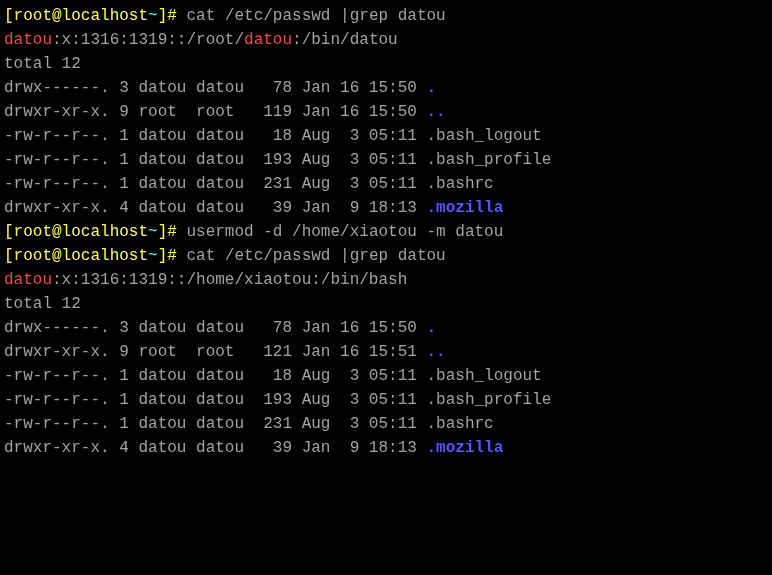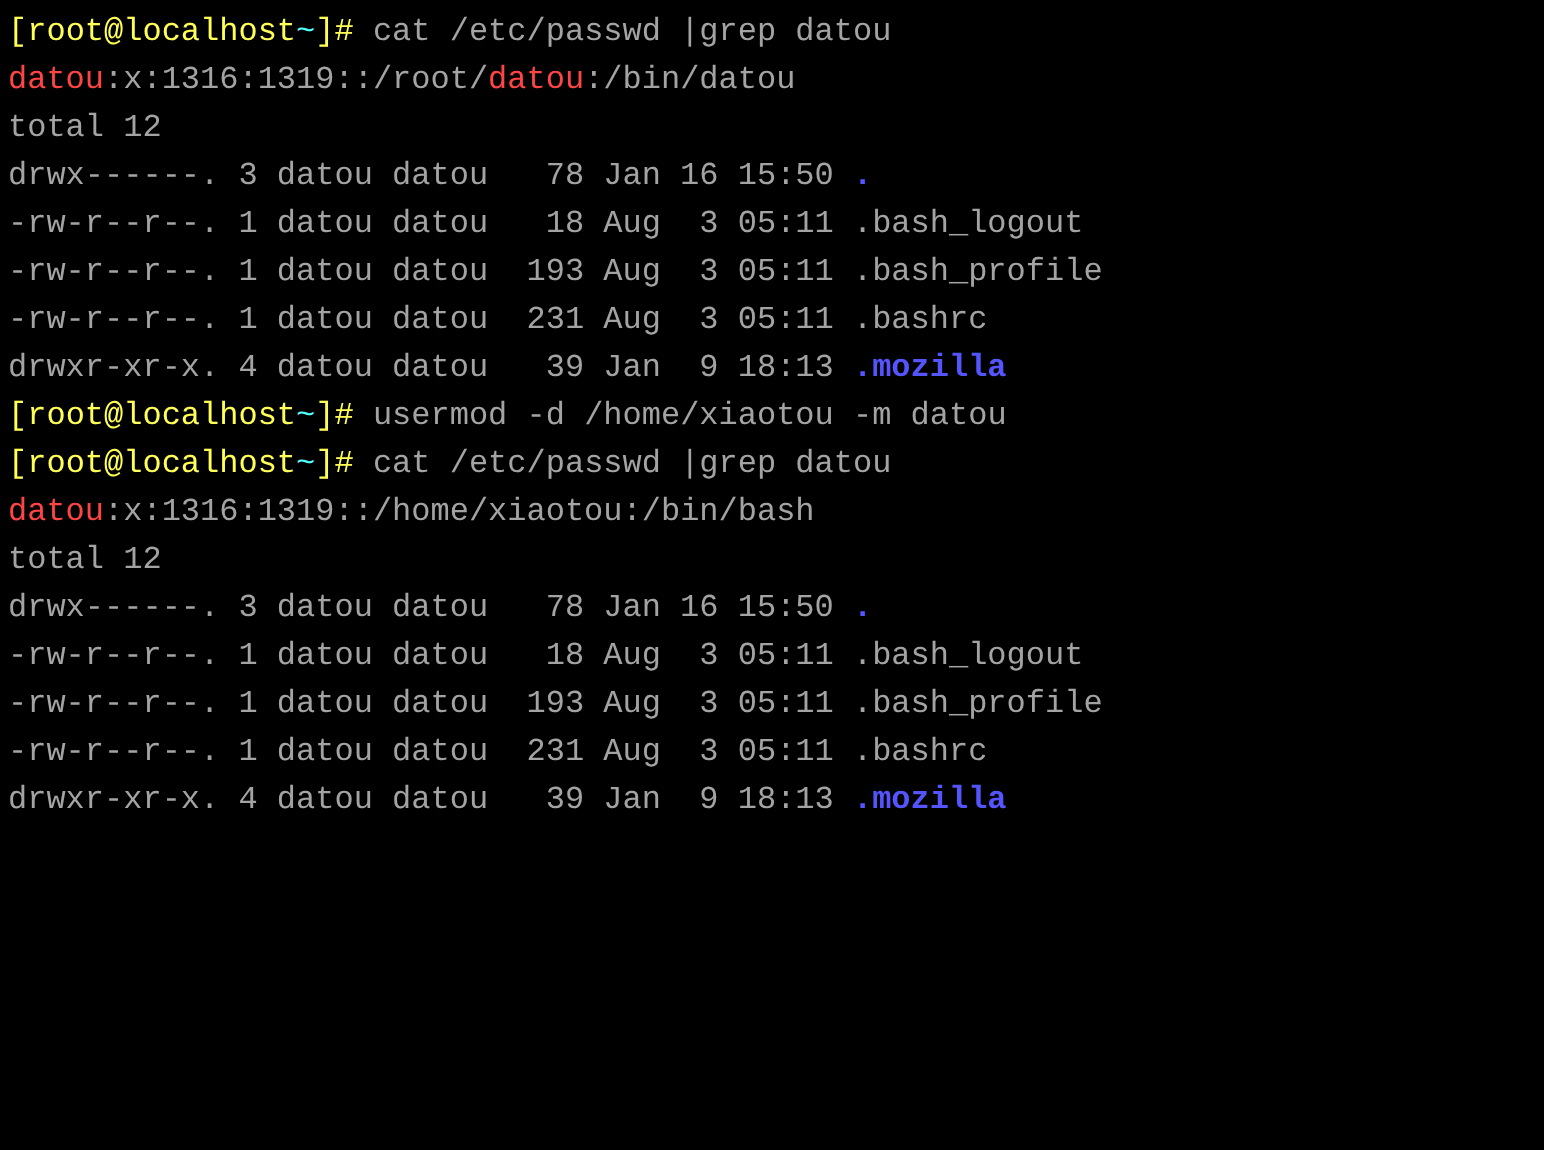--- a/index.html
+++ b/index.html
@@ -43,37 +43,39 @@
 
 <div class="line"><span class="yellow">[</span><span class="yellow">root@localhost</span><span class="cyan">~</span><span class="yellow">]#</span><span class="white"> cat /etc/passwd |grep datou</span></div>
 
 <div class="line"><span class="red">datou</span><span class="white">:x:1316:1319::/root/</span><span class="red">datou</span><span class="white">:/bin/datou</span></div>
 
 
 <div class="line white">total 12</div>
 
 <div id="ls1-container">
       <div class="line"><span class="white">drwx------. 3 datou datou   78 Jan 16 15:50 </span><span class="blue">.</span></div>
+      <div class="line"><span class="white">drwxr-xr-x. 9 root  root   119 Jan 16 15:50 </span><span class="blue">..</span></div>
       <div class="line"><span class="white">-rw-r--r--. 1 datou datou   18 Aug  3 05:11 </span><span class="white">.bash_logout</span></div>
       <div class="line"><span class="white">-rw-r--r--. 1 datou datou  193 Aug  3 05:11 </span><span class="white">.bash_profile</span></div>
       <div class="line"><span class="white">-rw-r--r--. 1 datou datou  231 Aug  3 05:11 </span><span class="white">.bashrc</span></div>
       <div class="line"><span class="white">drwxr-xr-x. 4 datou datou   39 Jan  9 18:13 </span><span class="blue">.mozilla</span></div>
     </div>
 
 <div class="line"><span class="yellow">[</span><span class="yellow">root@localhost</span><span class="cyan">~</span><span class="yellow">]#</span><span class="white"> usermod -d /home/xiaotou -m datou</span></div>
 
 <div class="line"><span class="yellow">[</span><span class="yellow">root@localhost</span><span class="cyan">~</span><span class="yellow">]#</span><span class="white"> cat /etc/passwd |grep datou</span></div>
 
 <div class="line"><span class="red">datou</span><span class="white">:x:1316:1319::/home/xiaotou:/bin/bash</span></div>
 
 
 <div class="line white">total 12</div>
 
 <div id="ls2-container">
       <div class="line"><span class="white">drwx------. 3 datou datou   78 Jan 16 15:50 </span><span class="blue">.</span></div>
+      <div class="line"><span class="white">drwxr-xr-x. 9 root  root   121 Jan 16 15:51 </span><span class="blue">..</span></div>
       <div class="line"><span class="white">-rw-r--r--. 1 datou datou   18 Aug  3 05:11 </span><span class="white">.bash_logout</span></div>
       <div class="line"><span class="white">-rw-r--r--. 1 datou datou  193 Aug  3 05:11 </span><span class="white">.bash_profile</span></div>
       <div class="line"><span class="white">-rw-r--r--. 1 datou datou  231 Aug  3 05:11 </span><span class="white">.bashrc</span></div>
       <div class="line"><span class="white">drwxr-xr-x. 4 datou datou   39 Jan  9 18:13 </span><span class="blue">.mozilla</span></div>
     </div>
 
 
 </div>
 
 </body></html>

